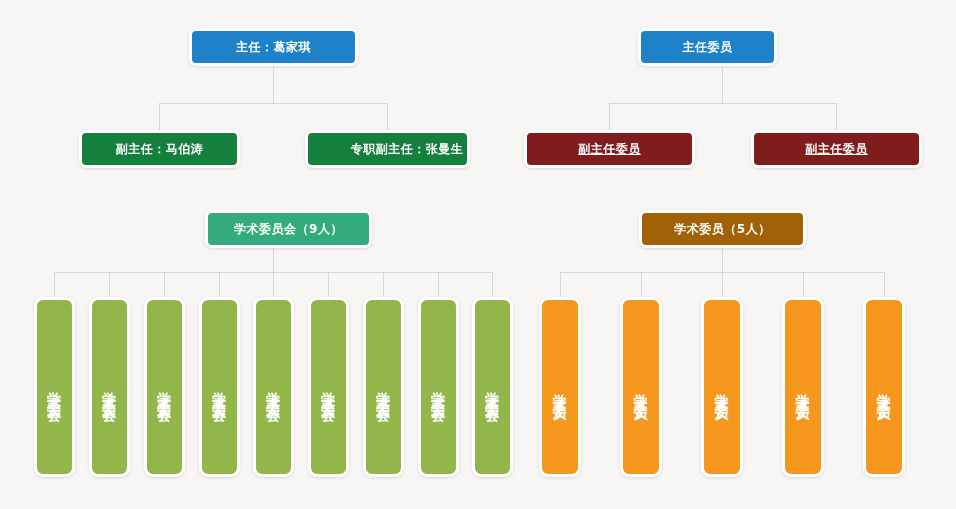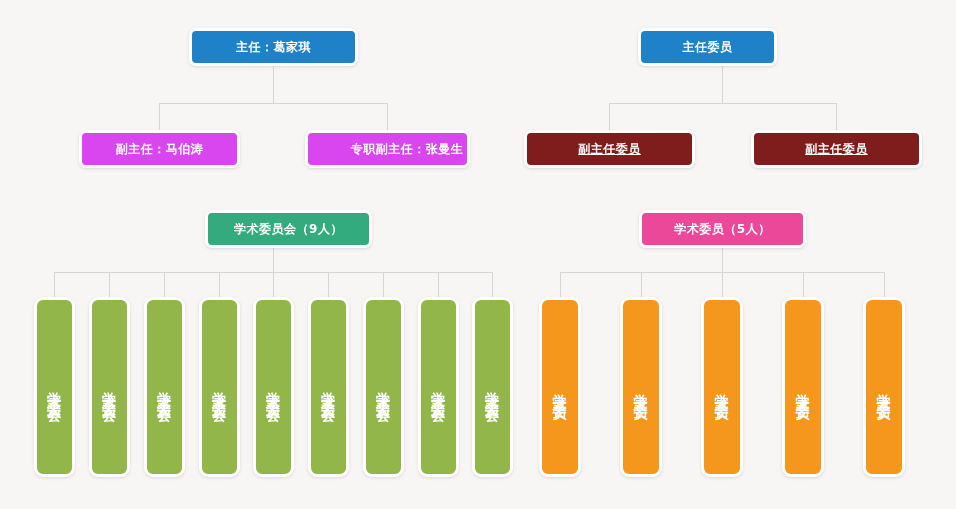--- a/index.html
+++ b/index.html
@@ -61,24 +61,24 @@
     writing-mode: vertical-rl;
     text-orientation: upright;
     font-size: 14px;
     letter-spacing: 4px;
     padding-top: 8px;
     border-radius: 9px;
     line-height: 1;
   }
 
   .c-blue-dark  { background: #1f82c8; }
-  .c-blue-mid   { background: #d946ef; }
+  .c-blue-mid   { background: #15803d; }
   .c-blue-soft  { background: #7f1d1d; text-decoration: underline; }
   .c-green      { background: #34ab7f; }
-  .c-red        { background: #ec4899; }
+  .c-red        { background: #a16207; }
   .c-olive      { background: #93b64b; }
   .c-orange     { background: #f5971d; }
 </style>
 </head>
 <body>
 
 <div id="org-chart">
 
   <svg id="connectors" viewBox="0 0 956 509" width="956" height="509">
 

